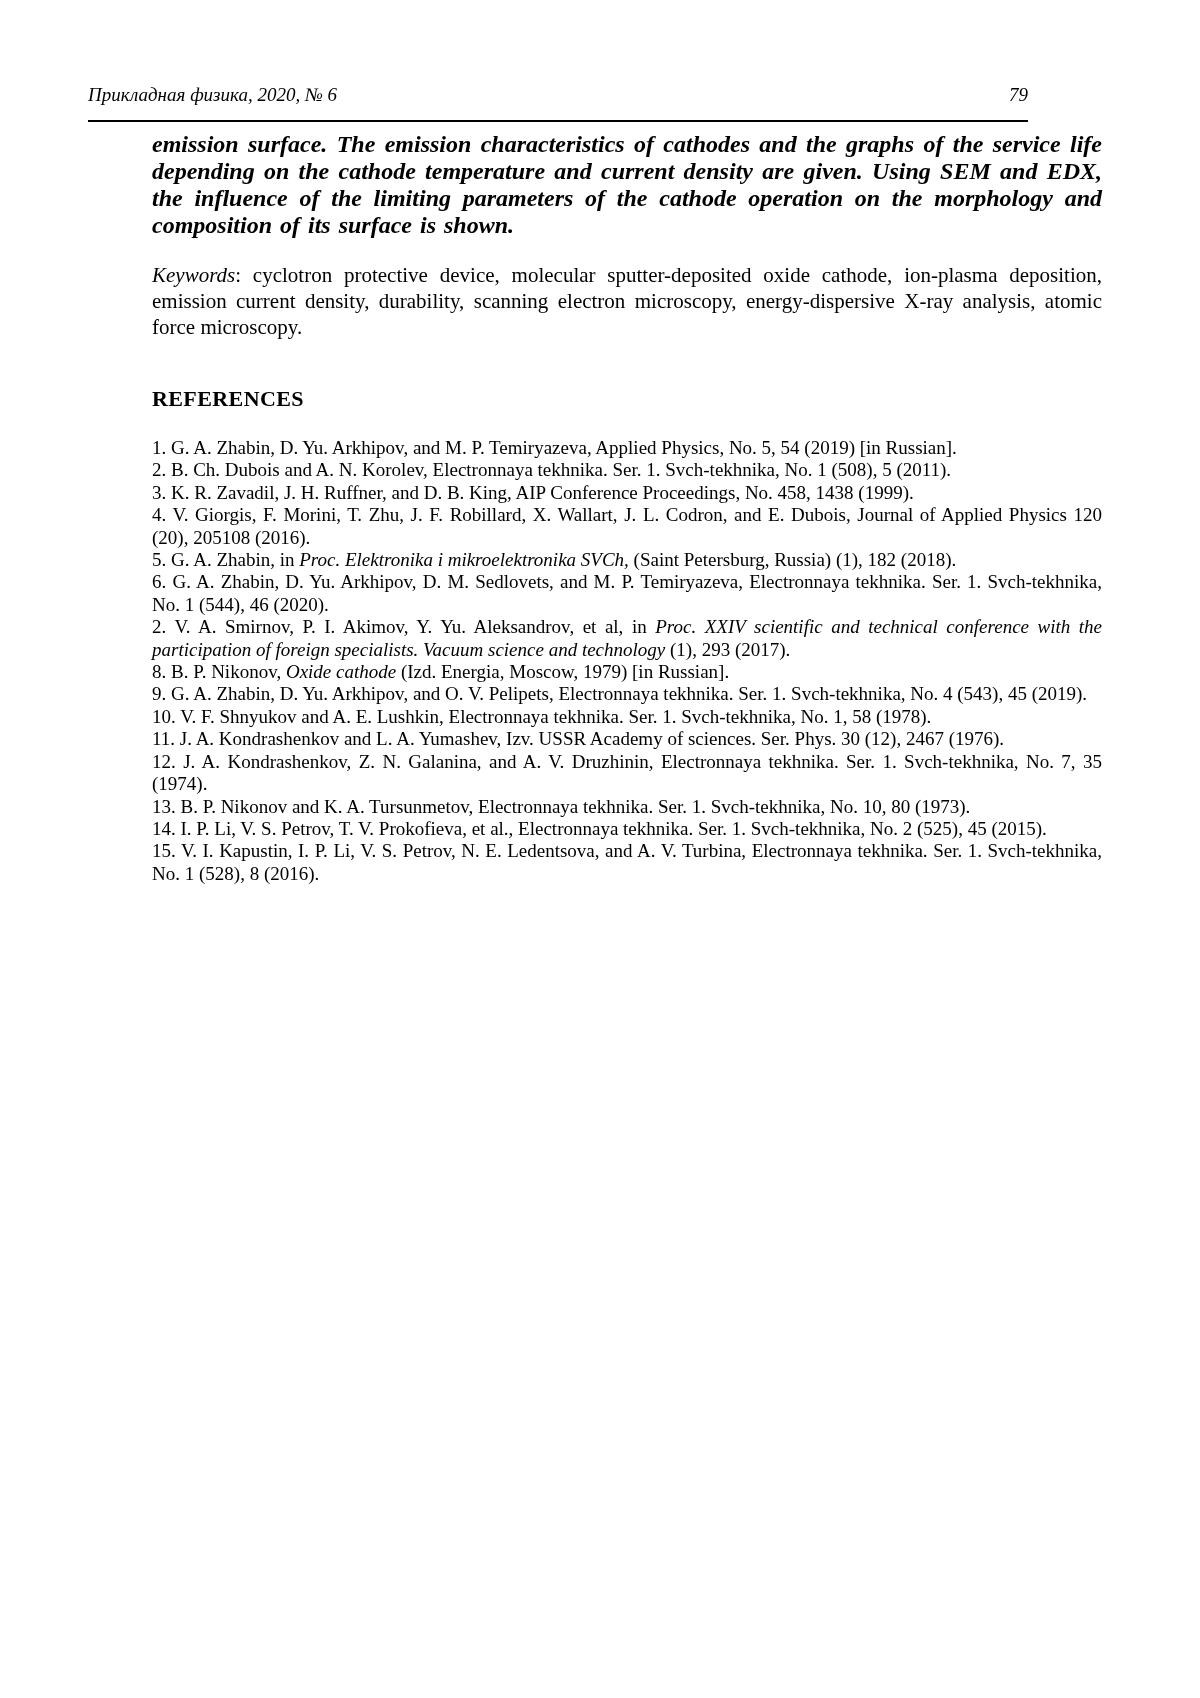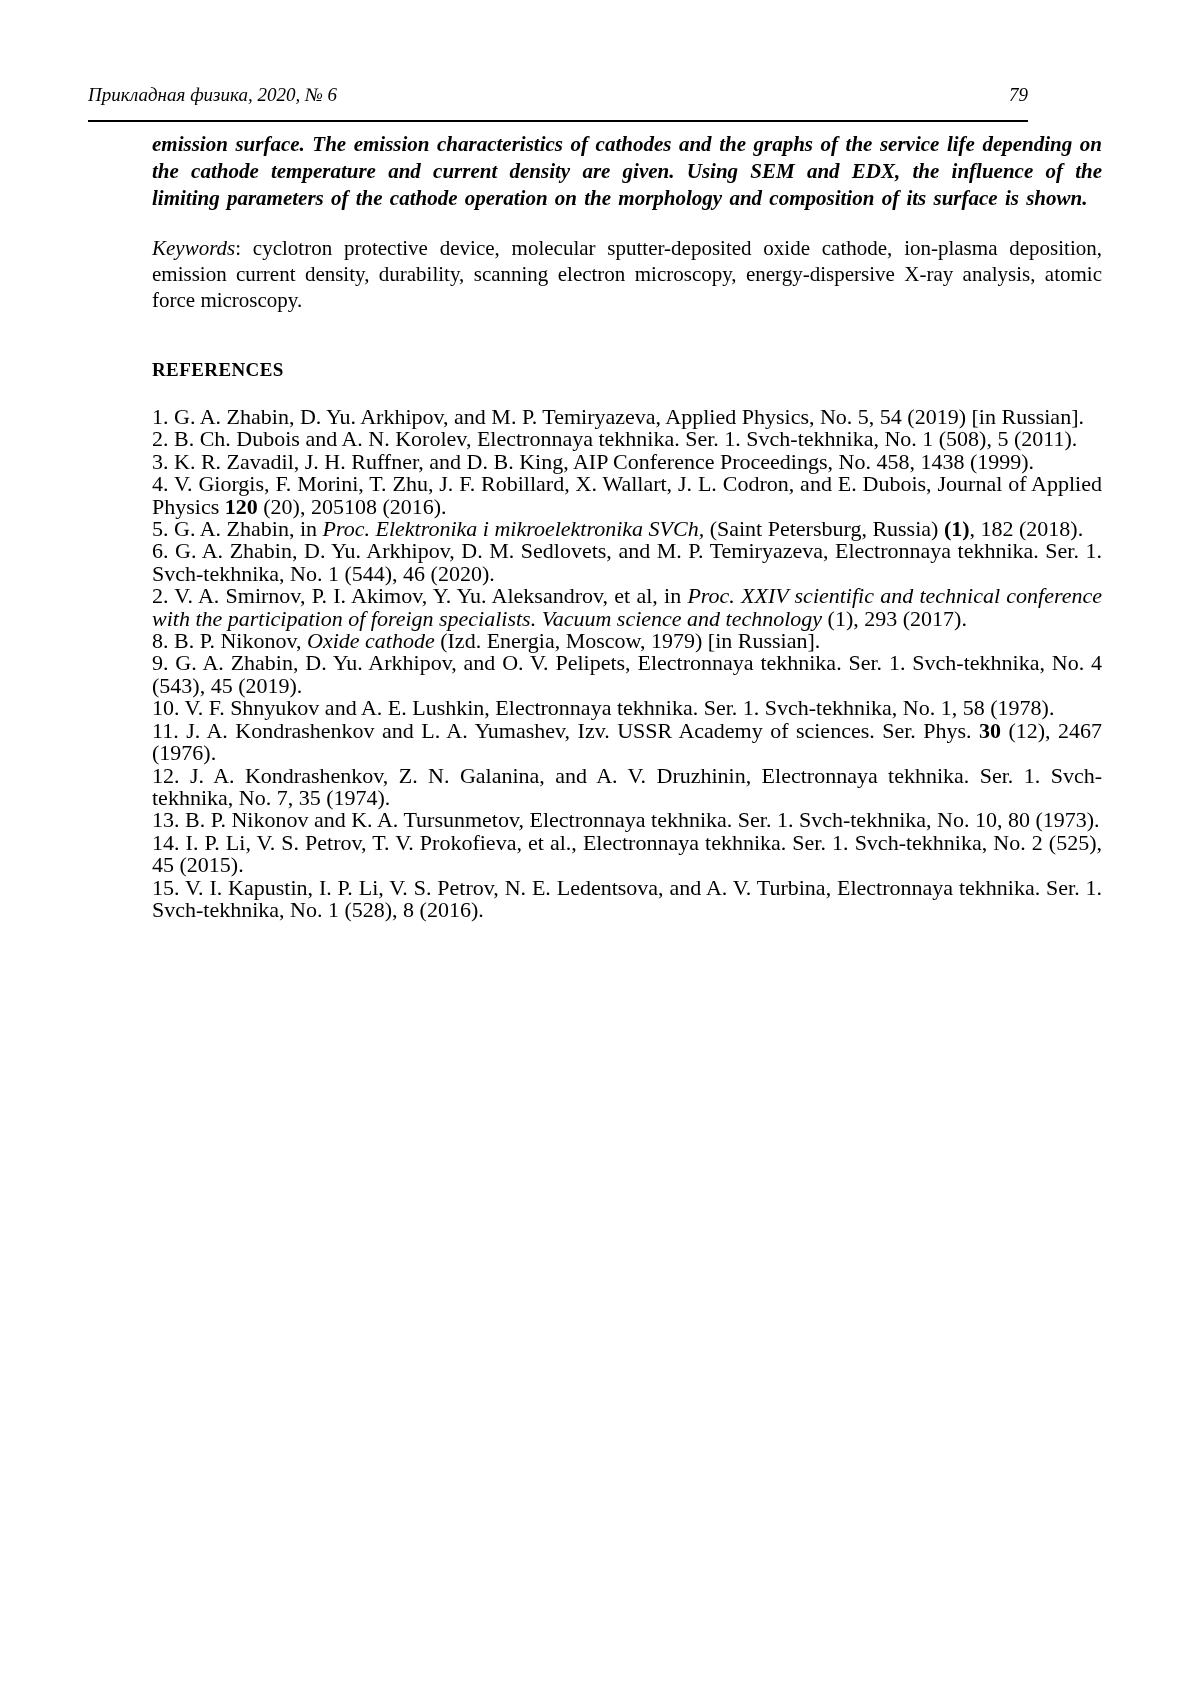--- a/index.html
+++ b/index.html
@@ -37,49 +37,49 @@
   .content {
     position: absolute;
     top: 131px;
     left: 152px;
     width: 950px;
   }
   .abstract {
     margin: 0;
     font-weight: bold;
     font-style: italic;
-    font-size: 21px;
+    font-size: 24px;
     line-height: 27px;
     text-align: justify;
     word-spacing: 2px;
   }
   .keywords {
     margin: 23px 0 12px 0;
     font-size: 21px;
     line-height: 26px;
     text-align: justify;
   }
   .keywords .label { font-style: italic; }
   .ref-heading {
     margin: 46px 0 0 0;
-    font-size: 19px;
+    font-size: 22px;
     font-weight: bold;
     letter-spacing: 0.4px;
   }
   .ref-list {
     list-style: none;
     margin: 25px 0 0 0;
     padding: 0;
-    font-size: 22px;
+    font-size: 19px;
     line-height: 22.4px;
     text-align: justify;
   }
   .ref-list li { margin: 0; padding: 0; }
   .seg-i { font-style: italic; }
-  .seg-b { font-weight: bold; margin-top: 8px; }
+  .seg-b { font-weight: normal; margin-top: 8px; }
 </style>
 </head>
 <body>
 
 <div class="page">
 
   <div class="running-header">
     <span>Прикладная физика, 2020, № 6</span>
     <span>79</span>
   </div>

